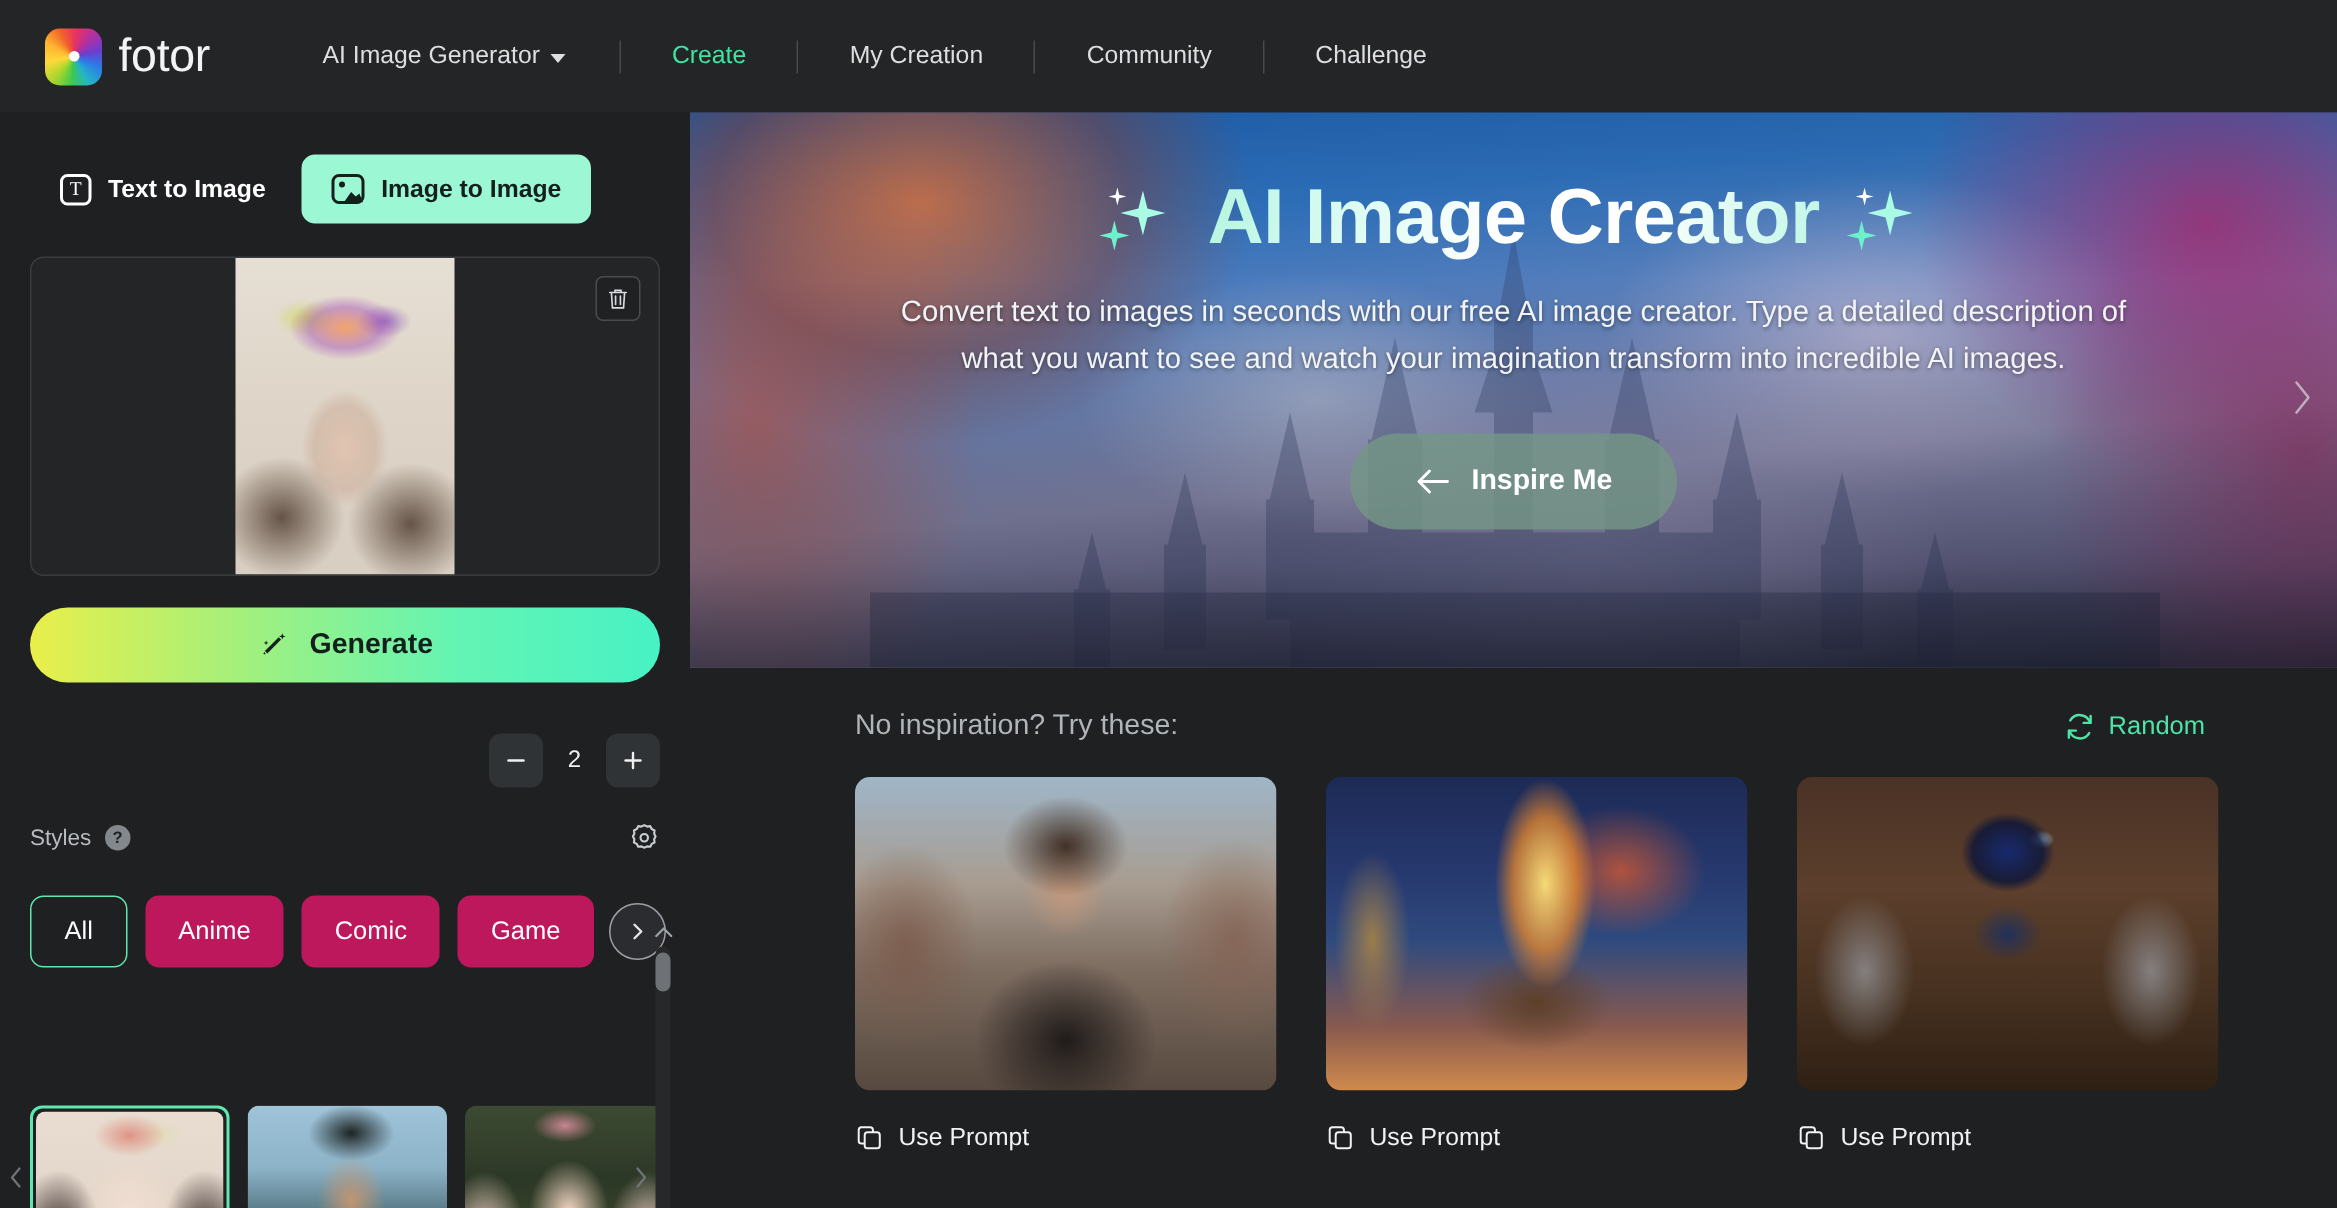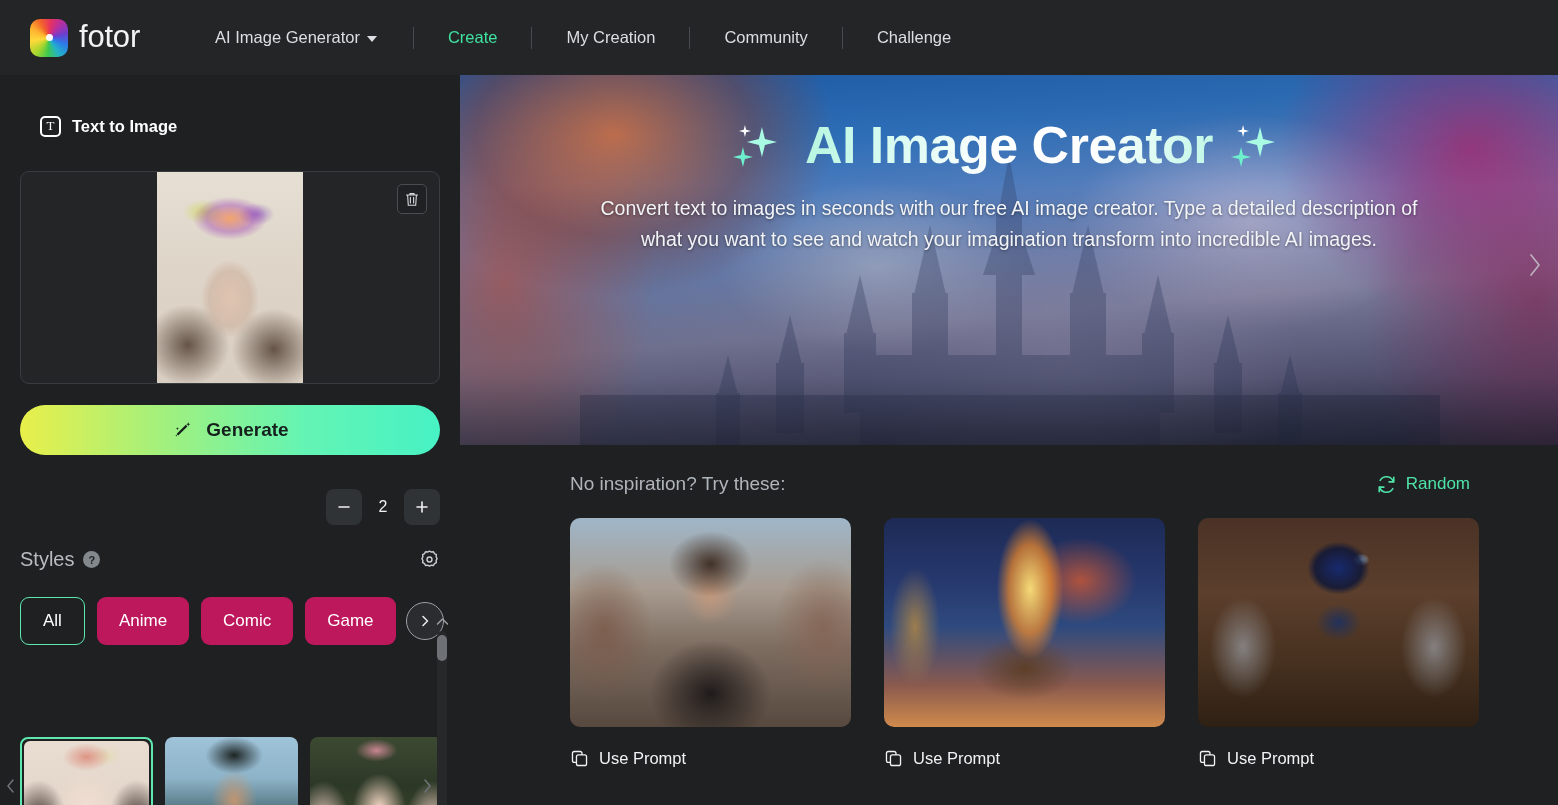--- a/index.html
+++ b/index.html
@@ -118,21 +118,21 @@
 
   #count-row { position:absolute; top:414px; left:0; width:440px; display:flex; justify-content:flex-end; align-items:center; gap:8px; }
   .count-btn {
     width:36px;height:36px;border-radius:8px;background:#303336;
     display:flex;align-items:center;justify-content:center;cursor:pointer;
     color:#f0f0f0;font-size:22px;font-weight:300;line-height:1;
   }
   #count-val { width:26px;text-align:center;color:#f0f0f0;font-size:16px; }
 
   #styles-head { position:absolute; top:473px; left:20px; width:420px; display:flex; align-items:center; }
-  #styles-label { color:#b8bcc0; font-size:20px; }
+  #styles-label { color:#b8bcc0; font-size:15px; }
   #styles-help {
     width:17px;height:17px;border-radius:50%;background:#83888d;color:#1e2022;
     font-size:11px;font-weight:700;display:flex;align-items:center;justify-content:center;
     margin-left:9px;cursor:pointer;
   }
   #styles-gear { margin-left:auto; cursor:pointer; display:flex; }
 
   #style-chips { position:absolute; top:522px; left:20px; display:flex; align-items:center; gap:12px; }
   .chip {
     height:48px; border-radius:9px; background:#be185d; color:#ffffff;
@@ -309,20 +309,24 @@
     </div>
   </div>
 </div>
 
 <div id="leftpanel">
 
   <div id="mode-tabs">
     <div class="mode-tab inactive">
       <span class="icon-t">T</span>
       <span>Text to Image</span>
+    </div>
+    <div class="mode-tab active">
+      <span class="icon-img"></span>
+      <span>Image to Image</span>
     </div>
   </div>
 
   <div id="upload-box">
     <div id="upload-thumb"></div>
     <div id="upload-delete">
       <svg width="16" height="17" viewBox="0 0 16 17">
         <path d="M2.5 4h11M6 4V2.6h4V4M3.6 4l.7 10.2h7.4L12.4 4M6.4 6.4v5.6M9.6 6.4v5.6" stroke="#d8dade" stroke-width="1.1" fill="none" stroke-linecap="round"></path>
       </svg>
     </div>
@@ -449,20 +453,26 @@
             <i class="c"></i>
         </span>
         <span id="hero-title">AI Image Creator</span>
         <span class="spark">
           <i class="a"></i>
             <i class="b"></i>
             <i class="c"></i>
         </span>
       </div>
       <div id="hero-desc">Convert text to images in seconds with our free AI image creator. Type a detailed description of what you want to see and watch your imagination transform into incredible AI images.</div>
+      <button id="inspire-btn">
+        <svg width="24" height="18" viewBox="0 0 24 18">
+          <path d="M22 9H3M10 2L3 9l7 7" fill="none" stroke="#ffffff" stroke-width="1.9" stroke-linecap="round" stroke-linejoin="round"></path>
+        </svg>
+        <span>Inspire Me</span>
+      </button>
     </div>
 
     <div id="hero-next">
       <svg width="18" height="30" viewBox="0 0 18 30">
         <path d="M5 5l8 10-8 10" fill="none" stroke="#cfd3d7" stroke-width="1.7" stroke-linecap="round" stroke-linejoin="round" opacity="0.75"></path>
       </svg>
     </div>
   </div>
 
   <div id="insp-head">

